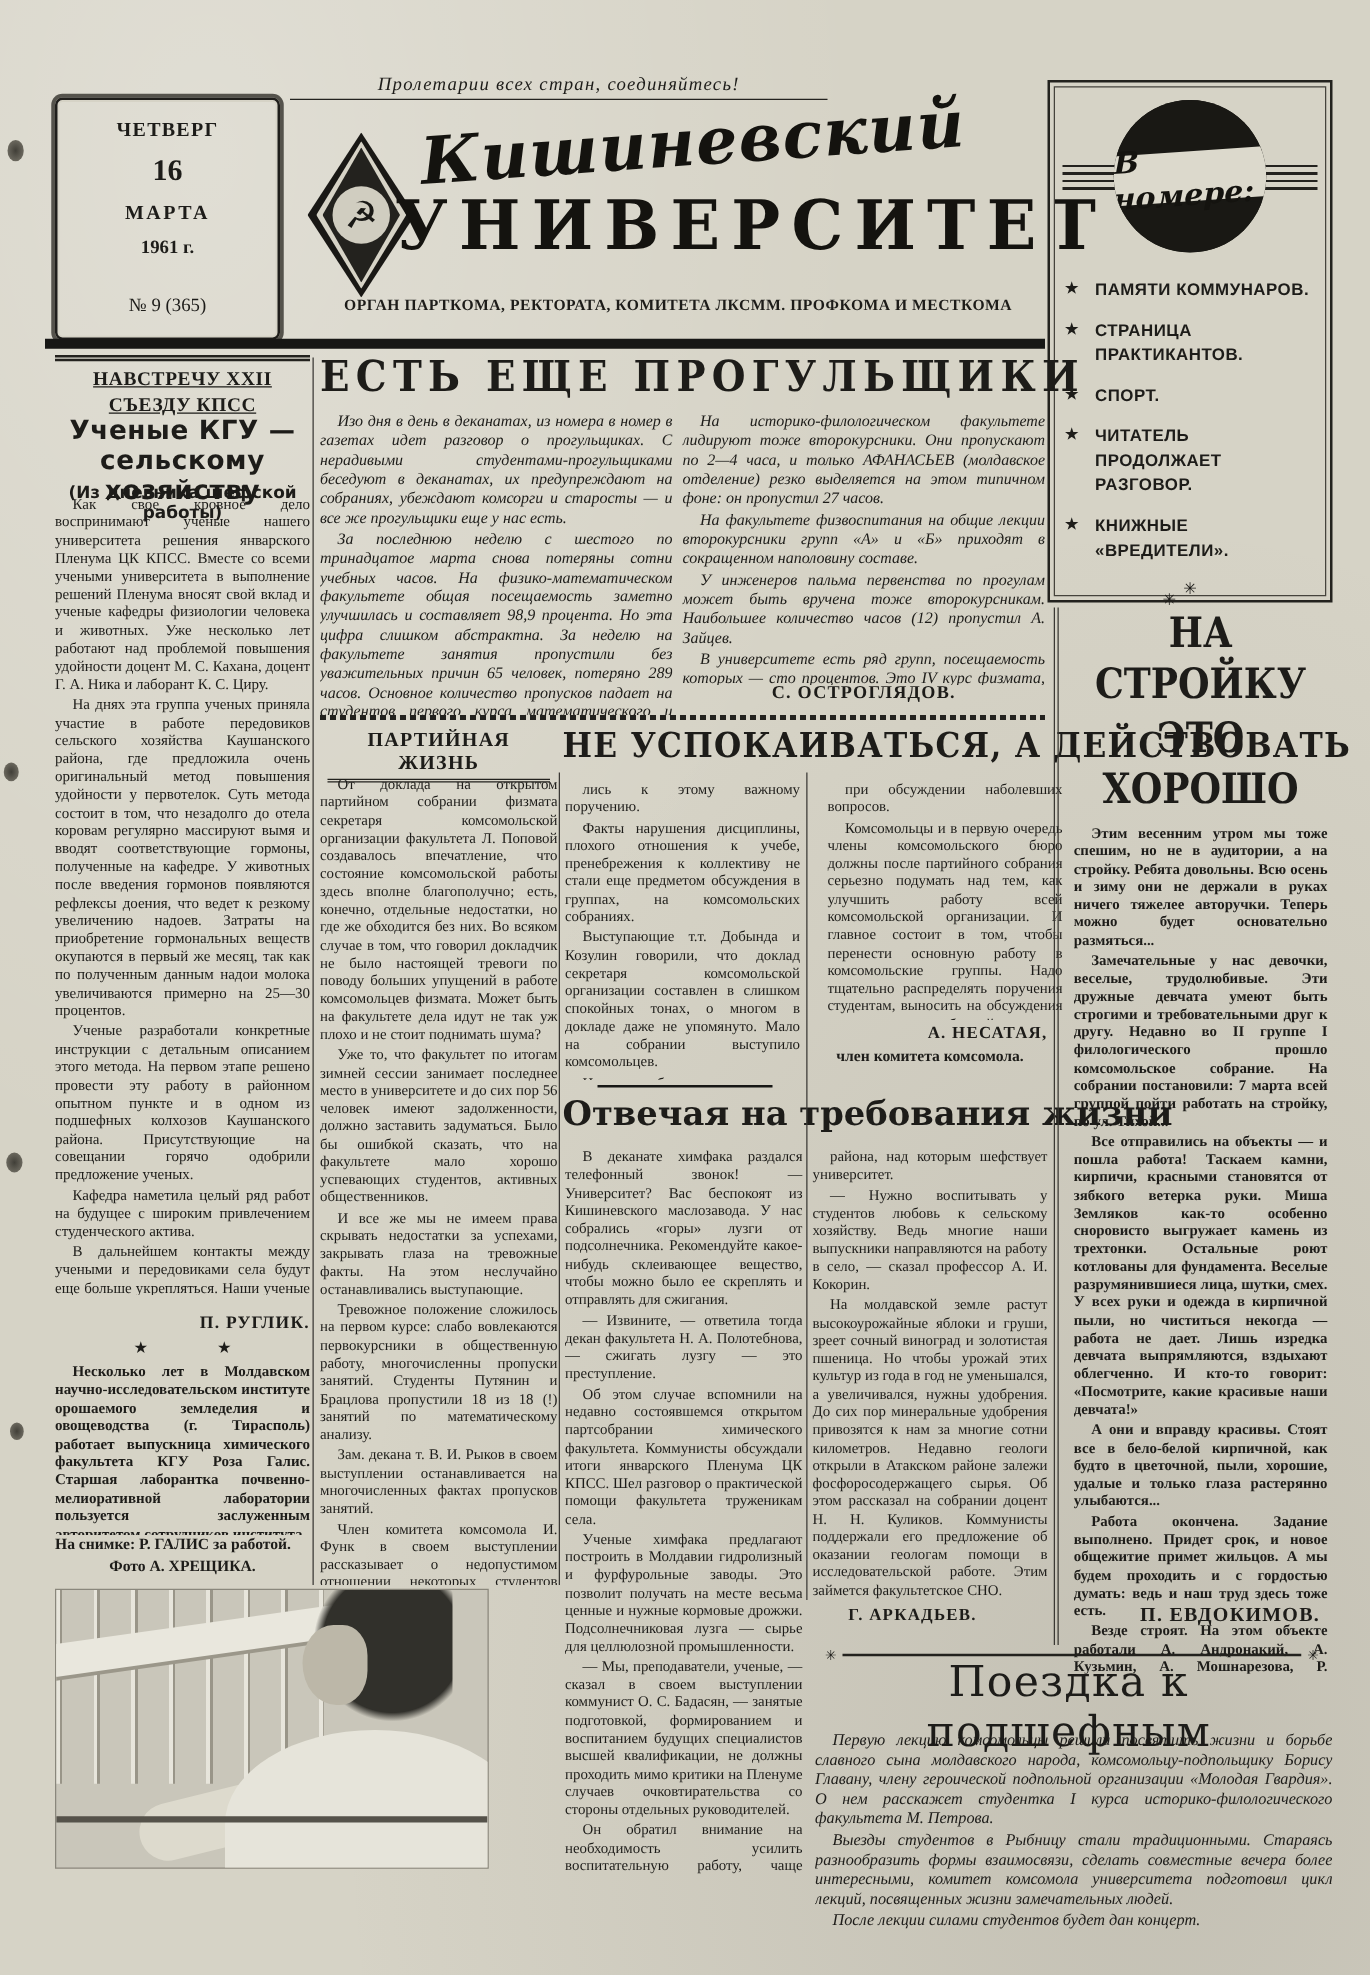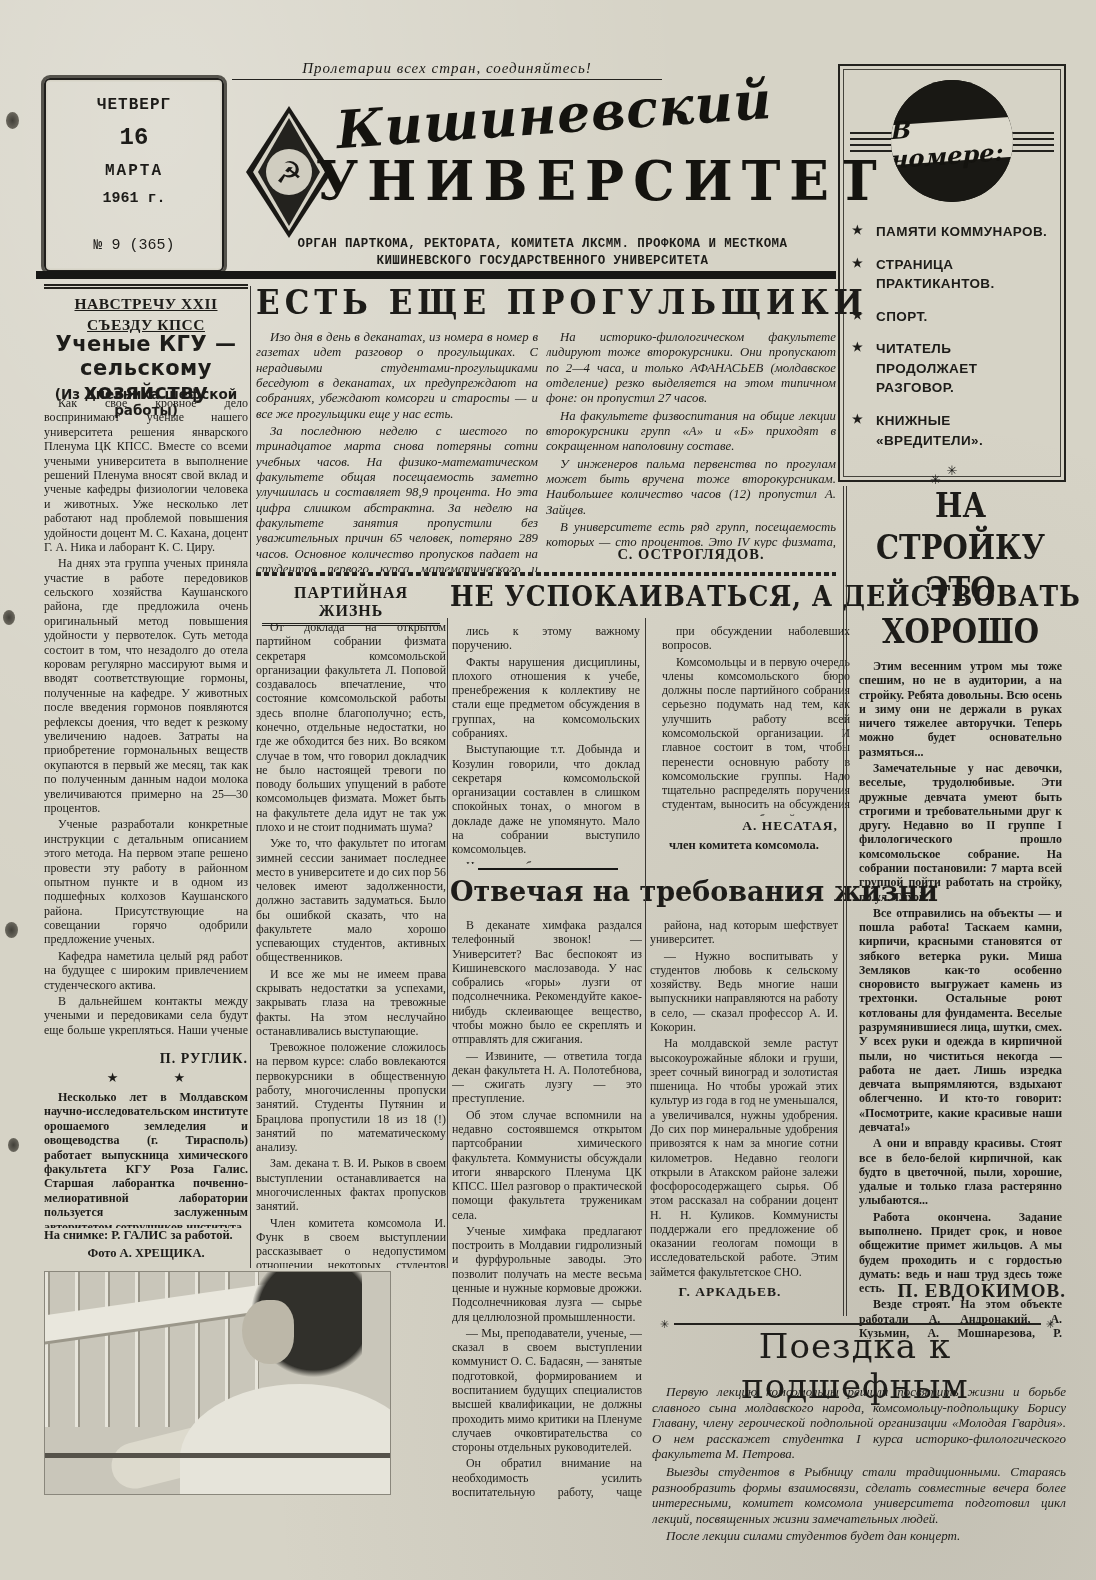--- a/index.html
+++ b/index.html
@@ -4,21 +4,21 @@
 <style>
   html,body{margin:0;padding:0;background:#8a877e;}
   #page{position:relative;width:1096px;height:1580px;margin:0 auto;
     background:
       radial-gradient(ellipse at 15% 8%, rgba(255,255,255,.25), transparent 40%),
       radial-gradient(ellipse at 85% 90%, rgba(110,105,95,.18), transparent 50%),
       #d6d3c6;
     color:#1d1c19;font-family:"Liberation Serif",serif;overflow:hidden;}
   .abs{position:absolute;}
   .serif{font-family:"Liberation Serif",serif;}
-  .sans{font-family:Liberation Mono, monospace;}
+  .sans{font-family:Liberation Serif, serif;}
   .dser{font-family:"DejaVu Serif",serif;}
   .just p{margin:0 0 2px 0;text-indent:14px;text-align:justify;}
   .col{overflow:hidden;line-height:1.2;}
   .sig{font-weight:bold;text-align:right;letter-spacing:1px;}
   .rule-v{background:#3a3834;width:1px;}
   .rule-h{background:#171715;}
 
   
   #slogan{left:232px;top:60px;width:430px;font-style:italic;font-size:15px;
     letter-spacing:1px;border-bottom:1.5px solid #23221f;padding-bottom:2px;text-align:center;}
@@ -131,21 +131,21 @@
   #d-col2{left:650px;top:918px;width:188px;height:362px;font-size:11.9px;}
   #d-sig{left:650px;top:1284px;width:160px;font-size:13.5px;text-align:center;}
 
   
   #c-box{left:843px;top:486px;width:223px;height:830px;border-left:4px double #3a3833;
     box-sizing:border-box;padding:6px 4px 4px 12px;}
   #c-star{left:930px;top:472px;font-size:13px;}
   #c-head{font-weight:bold;font-size:29px;text-align:center;line-height:1.25;
     transform:scaleY(1.15);margin:4px 0 18px;}
   #c-body{height:680px;overflow:hidden;font-size:11.9px;font-weight:600;}
-  #c-sig{position:absolute;left:12px;right:0;bottom:14px;font-size:19px;}
+  #c-sig{position:absolute;left:12px;right:10px;bottom:14px;font-size:16px;}
 
   
   #sig-sep{left:655px;top:1318px;width:405px;height:12px;display:flex;align-items:center;}
   #sig-sep .ln{flex:1;height:1.5px;background:#23221e;}
   #sig-sep .st{padding:0 5px;font-size:11px;}
   #trip-head{left:640px;top:1326px;width:430px;text-align:center;font-size:34px;
     font-family:"DejaVu Serif",serif;letter-spacing:1px;}
   #trip-body{left:652px;top:1384px;width:414px;height:186px;font-style:italic;font-size:13px;}
 
   
@@ -171,21 +171,20 @@
       <div class="rhomb in"></div>
       <div class="rhomb in2"></div>
     <div class="coat">☭</div>
   </div>
 
   <div id="title-script" class="abs dser">Кишиневский</div>
   <div id="title-caps" class="abs dser">УНИВЕРСИТЕТ</div>
 
   <div id="orglines" class="abs sans">
     <div>ОРГАН ПАРТКОМА, РЕКТОРАТА, КОМИТЕТА ЛКСММ. ПРОФКОМА И МЕСТКОМА</div>
-    <div>КИШИНЕВСКОГО ГОСУДАРСТВЕННОГО УНИВЕРСИТЕТА</div>
   </div>
 
   <div id="mast-rule" class="abs rule-h"></div>
 
   <div id="innum" class="abs">
     <div id="innum-logo">
       <div class="hlines" style="left:0;"></div>
       <div class="hlines" style="right:0;"></div>
       <div id="innum-circle">
         <div class="b"></div>

